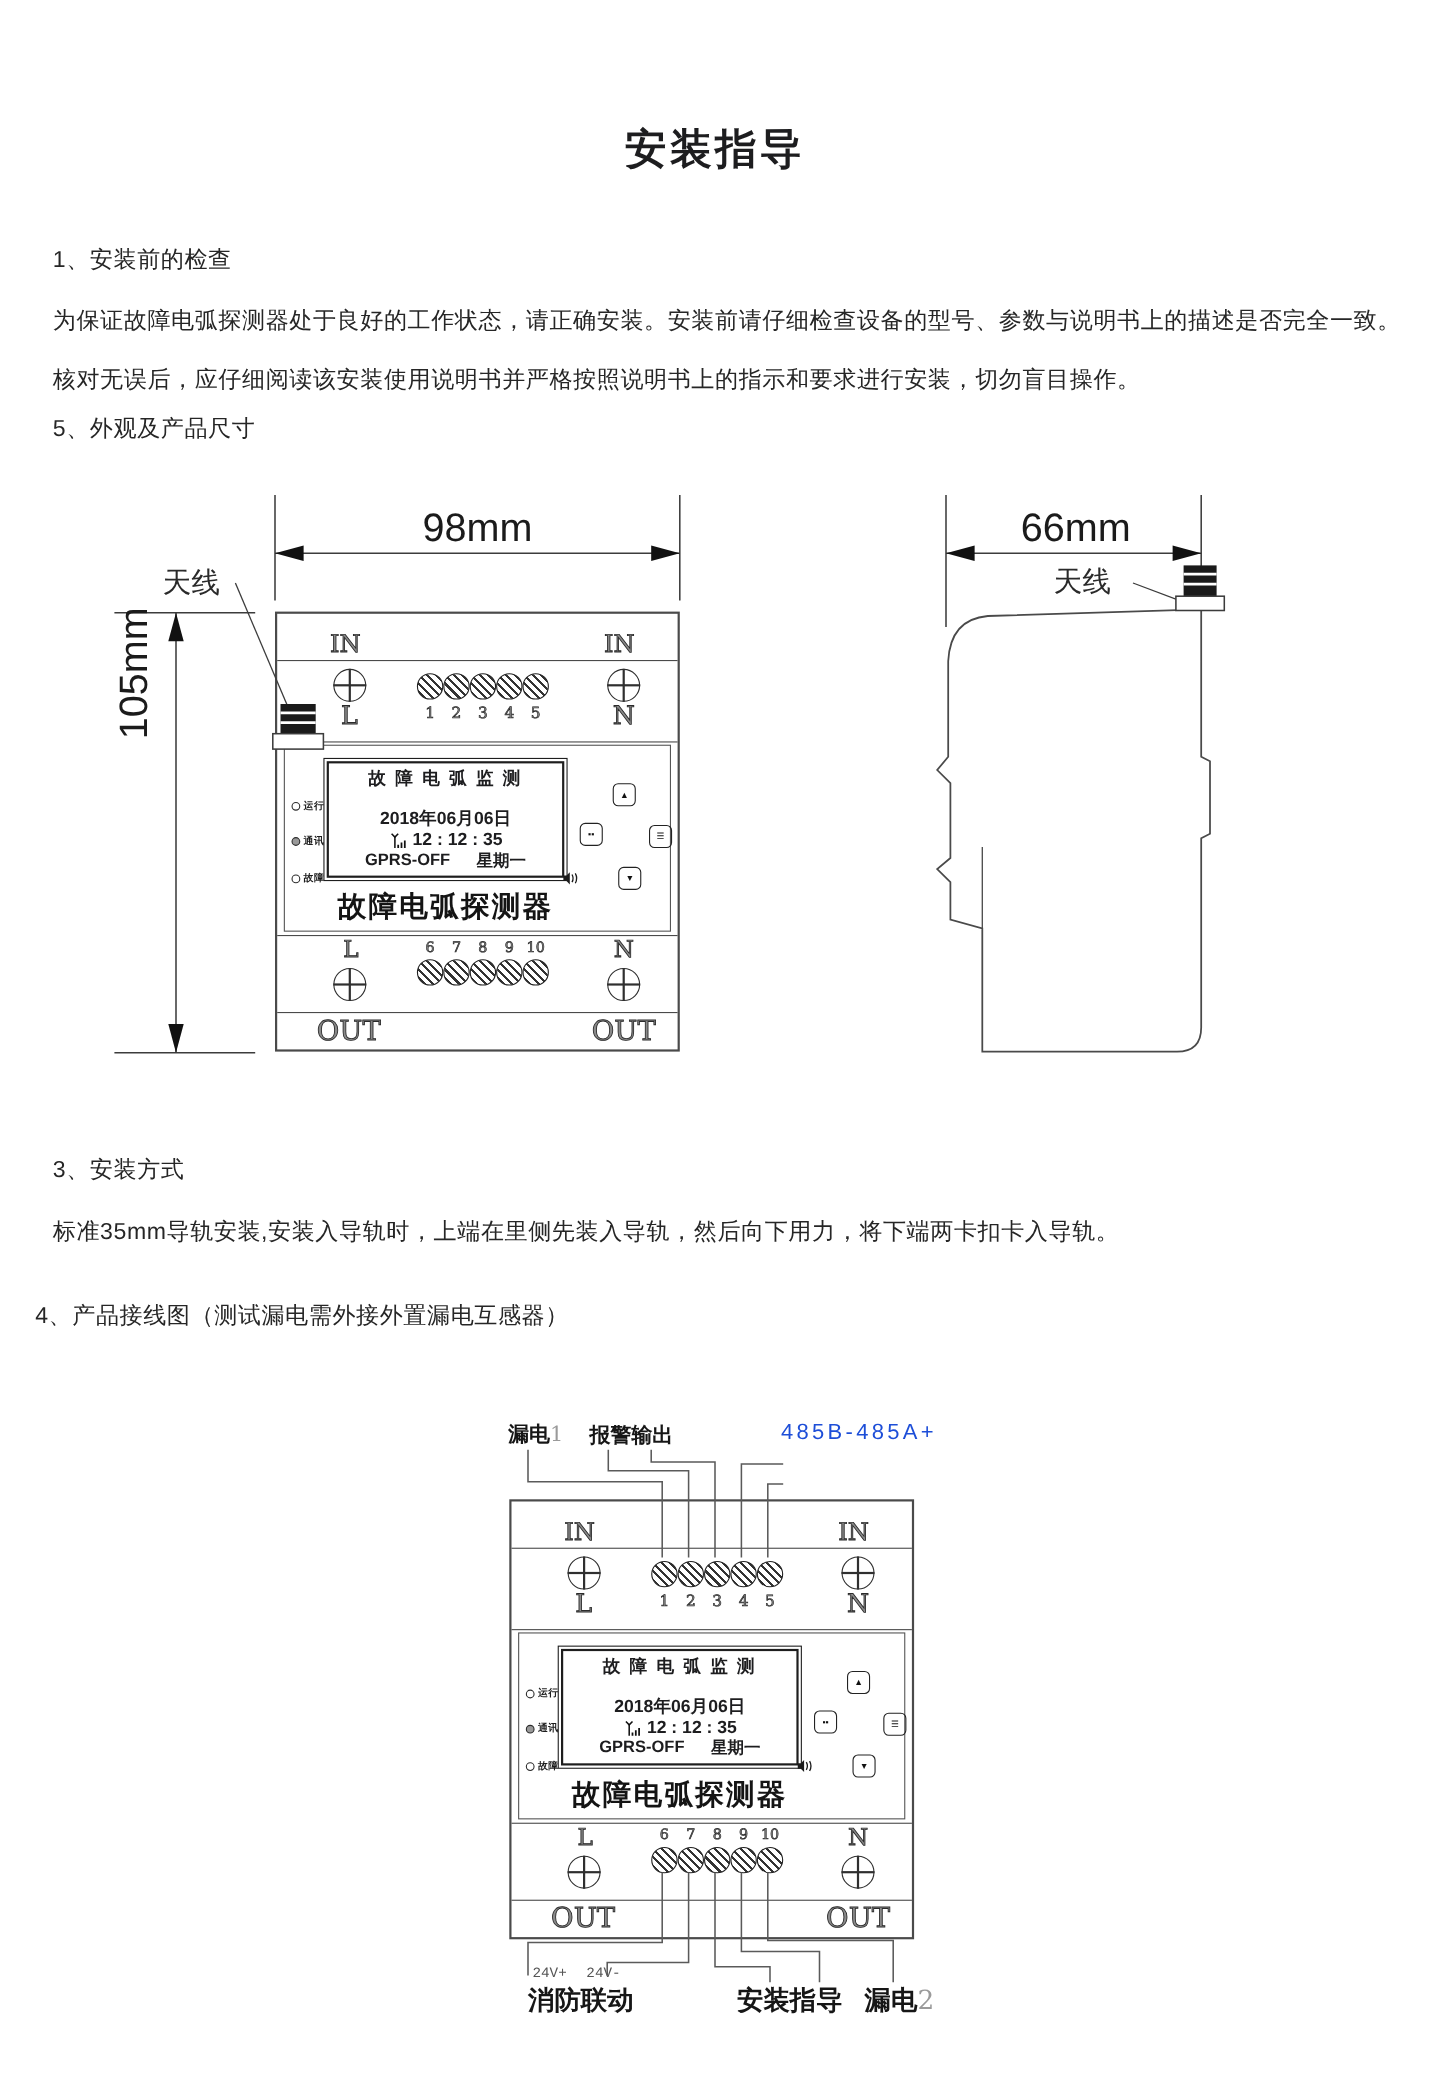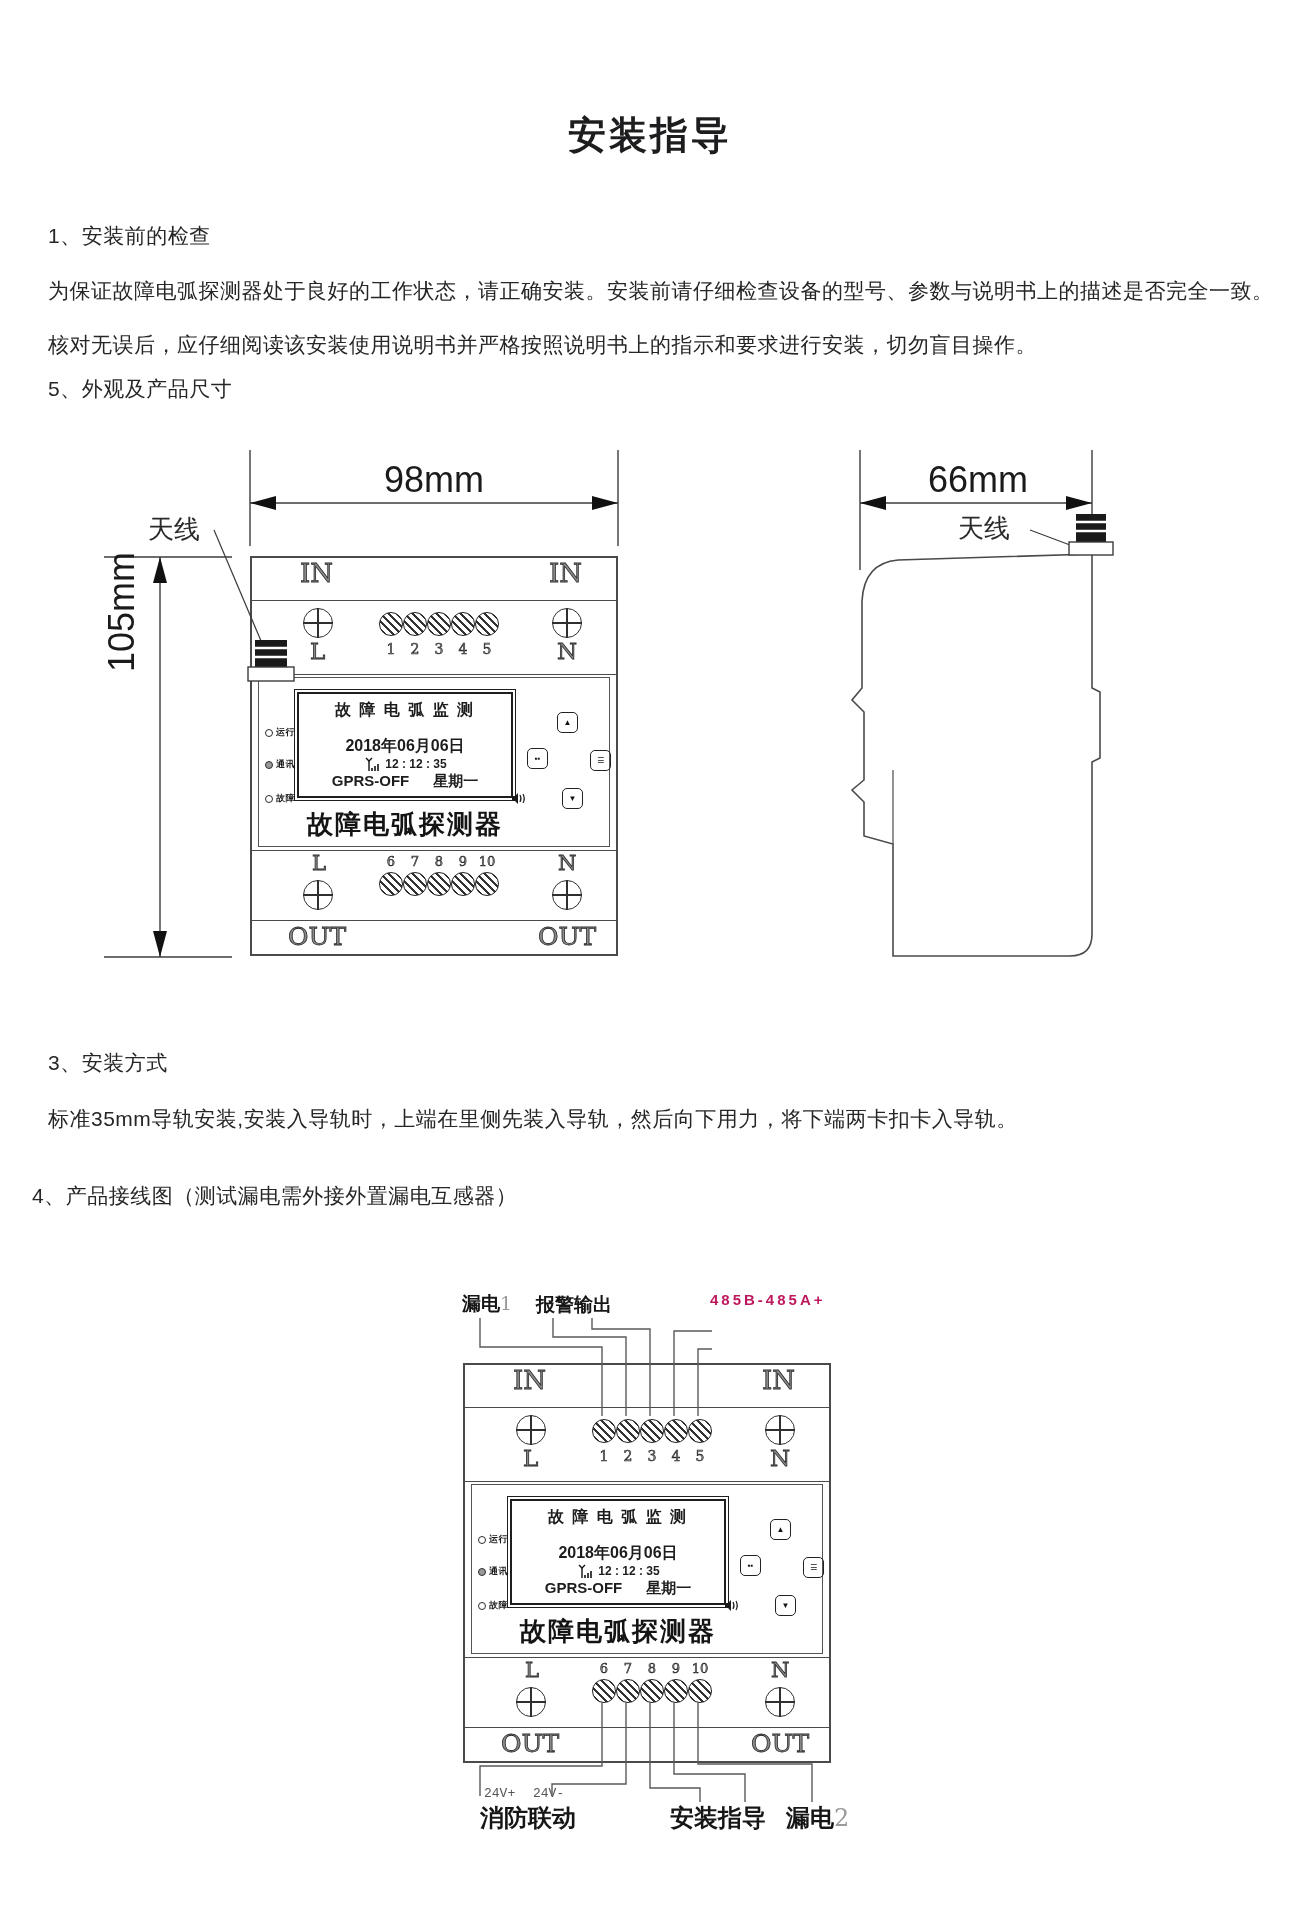--- a/index.html
+++ b/index.html
@@ -13,53 +13,53 @@
   .ant-lbl{font-size:26px;color:#2a2a2a;}
   
   .device{position:absolute;width:368px;height:400px;border:2px solid #4a4a4a;background:#fff;box-sizing:border-box;z-index:5;}
   .dz{position:absolute;left:0;right:0;}
   .zoneA{top:0;height:42px;border-bottom:1.5px solid #4a4a4a;}
   .zoneB{top:42px;height:74px;border-bottom:1.5px solid #4a4a4a;}
   .zoneC{top:116px;height:176px;border-bottom:1.5px solid #4a4a4a;}
   .zoneD{top:292px;height:70px;border-bottom:1.5px solid #4a4a4a;}
   .zoneE{top:362px;height:34px;}
   .outtext{font-family:"DejaVu Serif","Liberation Serif",serif;color:#8a8a8a;-webkit-text-stroke:0.8px #2b2b2b;}
-  .inlbl{position:absolute;font-size:26px;top:0;}
+  .inlbl{position:absolute;font-size:22px;top:16px;}
   .in-l{left:48px;} .in-r{left:297px;}
   .lnlbl{position:absolute;font-size:23px;}
   .screw{position:absolute;width:30px;height:30px;border:1.6px solid #2f2f2f;border-radius:50%;box-sizing:border-box;}
   .screw::before{content:"";position:absolute;left:-1px;right:-1px;top:50%;height:2px;margin-top:-1px;background:#2f2f2f;}
   .screw::after{content:"";position:absolute;top:-1px;bottom:-1px;left:50%;width:2px;margin-left:-1px;background:#2f2f2f;}
   .termrow{position:absolute;display:flex;}
   .term{width:24px;height:24px;border-radius:50%;border:1.6px solid #222;box-sizing:border-box;
         background:repeating-linear-gradient(45deg,#fff 0 3.5px,#333 3.5px 5.5px);}
   .numrow{position:absolute;display:flex;}
   .numrow span{width:24px;text-align:center;font-size:14px;font-family:"DejaVu Serif",serif;color:#8a8a8a;-webkit-text-stroke:0.6px #2b2b2b;}
   .numrow.small span{font-size:13px;}
   .panel{position:absolute;inset:3px 6px;border:1.5px solid #555;}
   .led{position:absolute;left:13px;display:flex;align-items:center;gap:3px;}
   .led-dot{width:8px;height:8px;border:1.3px solid #2d2d2d;border-radius:50%;box-sizing:border-box;}
   .led-txt{font-size:9px;font-weight:bold;color:#1c1c1c;letter-spacing:0.5px;}
   .screen{position:absolute;left:45px;top:18px;width:216px;height:106px;border:2px solid #1e1e1e;outline:1px solid #1e1e1e;outline-offset:2px;
           background:#fff;display:flex;flex-direction:column;justify-content:center;align-items:center;box-sizing:border-box;}
   .scr-l1{font-size:16px;font-weight:bold;letter-spacing:2px;white-space:nowrap;}
   .scr-l2{font-size:16px;font-weight:bold;margin-top:15px;}
-  .scr-l3{font-size:12px;font-weight:bold;display:flex;align-items:center;gap:5px;}
+  .scr-l3{font-size:16px;font-weight:bold;display:flex;align-items:center;gap:5px;}
   .scr-l4{font-size:15px;font-weight:bold;display:flex;gap:24px;}
   .brand{position:absolute;left:45px;top:133px;width:216px;text-align:center;font-size:26px;font-weight:bold;letter-spacing:2px;
          font-family:"DejaVu Serif","Liberation Serif",serif;color:#141414;}
   .dbtn{position:absolute;width:21px;height:21px;border:1.6px solid #222;border-radius:5px;box-sizing:border-box;
         display:flex;align-items:center;justify-content:center;font-size:8px;font-weight:bold;color:#111;line-height:1;}
   .spk{position:absolute;}
   .outlbl{position:absolute;font-size:25px;}
   .out-l{left:36px;top:2px;} .out-r{left:286px;top:2px;}
   
   .wlbl{font-size:19px;font-weight:bold;color:#161616;white-space:nowrap;}
   .wlbl .lt{color:#9a9a9a;font-family:"DejaVu Serif",serif;font-weight:normal;}
-  .rs485{font-size:15px;color:#be185d;letter-spacing:3px;font-weight:bold;}
+  .rs485{font-size:20px;color:#1d4ed8;letter-spacing:3px;font-weight:normal;}
   .vlbl{font-size:13px;color:#555;font-family:Liberation Mono, monospace;}
   .blbl{font-size:24px;font-weight:bold;color:#161616;white-space:nowrap;}
   .blbl .lt{color:#9a9a9a;font-family:"DejaVu Serif",serif;font-weight:normal;}
   svg.overlay{position:absolute;left:0;top:0;z-index:30;pointer-events:none;}
 </style>
 </head>
 <body>
 
 <div class="abs doc-title">安装指导</div>
 <div class="abs h" style="left:48px;top:222px">1、安装前的检查</div>

